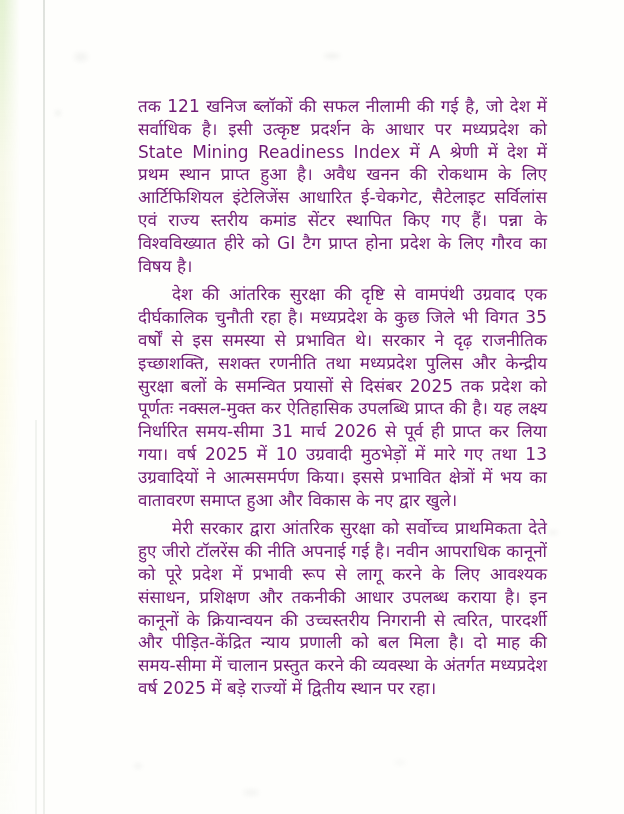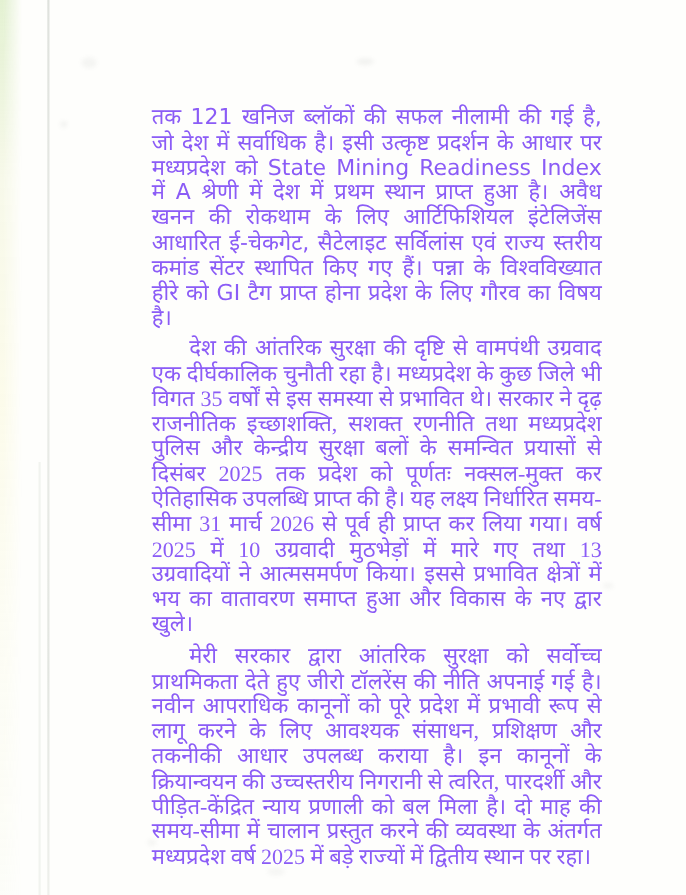--- a/index.html
+++ b/index.html
@@ -48,32 +48,31 @@
     left: 35px; top: 420px;
     width: 2px; height: 394px;
     background: rgba(210,215,206,0.28);
     pointer-events: none;
   }
   .text-block {
     position: absolute;
     left: 138px;
     top: 95px;
     width: 409px;
-    color: #8b5cf6;
-    font-size: 20px;
+    color: #701a75;
+    font-size: 17px;
     line-height: 22.8px;
     text-align: justify;
   }
   .para {
     margin: 0 0 6px 0;
     padding: 0;
   }
   .para.indent {
     text-indent: 34px;
-    font-family: Liberation Serif, serif;
   }
   .smudge {
     position: absolute;
     background: #8a8f8a;
     border-radius: 50%;
     filter: blur(2px);
     pointer-events: none;
   }
   .s1 { left: 324px; top: 53px;  width: 16px; height: 6px;  opacity: 0.10; }
   .s2 { left: 74px;  top: 52px;  width: 14px; height: 10px; opacity: 0.08; }

